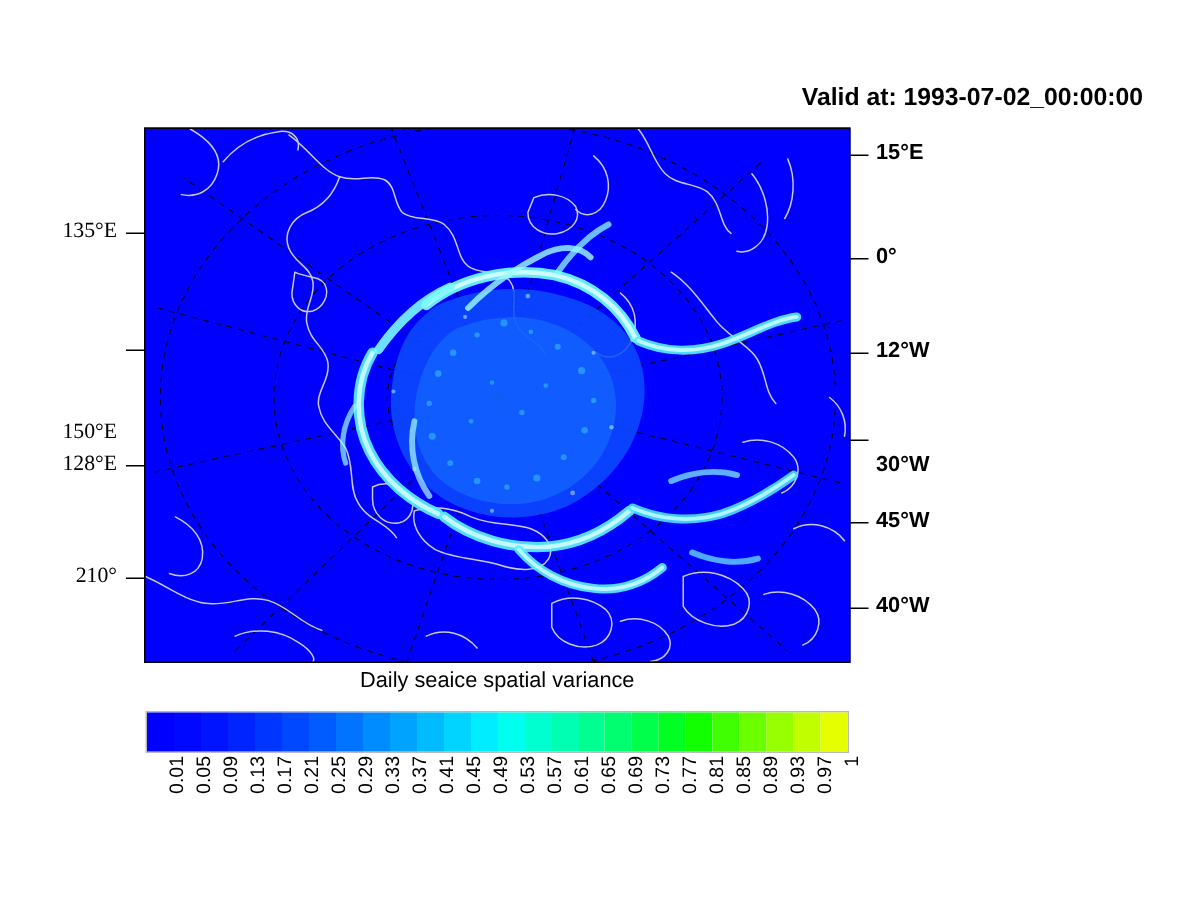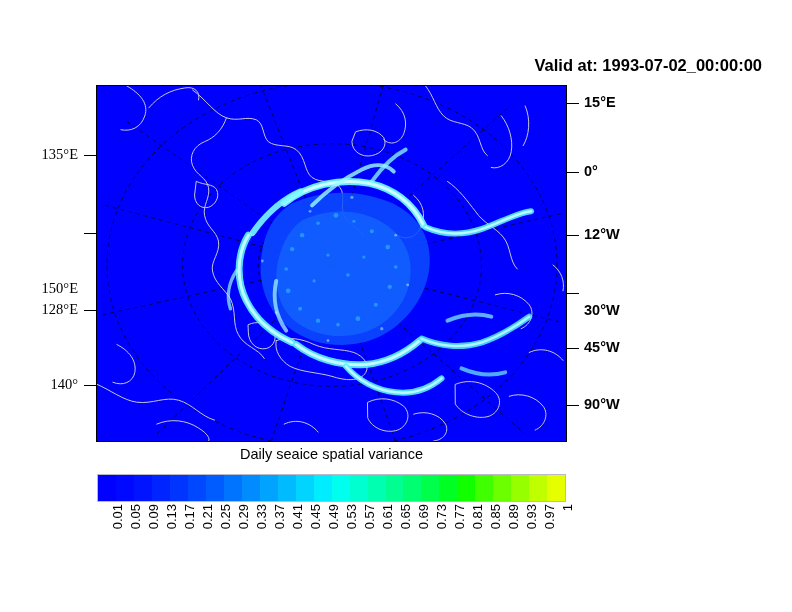--- a/index.html
+++ b/index.html
@@ -261,33 +261,33 @@
 </div>
 
 <div id="axis-ticks">
     <div class="tick tick-left" style="top: 155px;"></div>
     <div class="axis-label left" style="top: 147px;">135°E</div>
     <div class="tick tick-left" style="top: 233px;"></div>
     <div class="axis-label left" style="top: 233px; margin-top: 48px;">150°E</div>
     <div class="tick tick-left" style="top: 310px;"></div>
     <div class="axis-label left" style="top: 302px;">128°E</div>
     <div class="tick tick-left" style="top: 385px;"></div>
-    <div class="axis-label left" style="top: 377px;">140°</div>
+    <div class="axis-label left" style="top: 377px;">210°</div>
     <div class="tick tick-right" style="top: 103px;"></div>
     <div class="axis-label right" style="top: 95px;">15°E</div>
     <div class="tick tick-right" style="top: 172px;"></div>
     <div class="axis-label right" style="top: 164px;">0°</div>
     <div class="tick tick-right" style="top: 235px;"></div>
     <div class="axis-label right" style="top: 227px;">12°W</div>
     <div class="tick tick-right" style="top: 293px;"></div>
     <div class="axis-label right" style="top: 285px; margin-top: 18px;">30°W</div>
     <div class="tick tick-right" style="top: 348px;"></div>
     <div class="axis-label right" style="top: 340px; text-align: center;">45°W</div>
     <div class="tick tick-right" style="top: 405px;"></div>
-    <div class="axis-label right" style="top: 397px;">90°W</div>
+    <div class="axis-label right" style="top: 397px;">40°W</div>
   </div>
 
 <div id="caption">Daily seaice spatial variance</div>
 
 <div id="colorbar-wrap">
   <div id="colorbar" style="border-color: rgb(185, 185, 201);">
       <div class="cb-seg" style="background: rgb(0, 0, 255);"></div>
       <div class="cb-seg" style="background: rgb(0, 8, 255);"></div>
       <div class="cb-seg" style="background: rgb(0, 20, 255);"></div>
       <div class="cb-seg" style="background: rgb(0, 36, 255);"></div>

